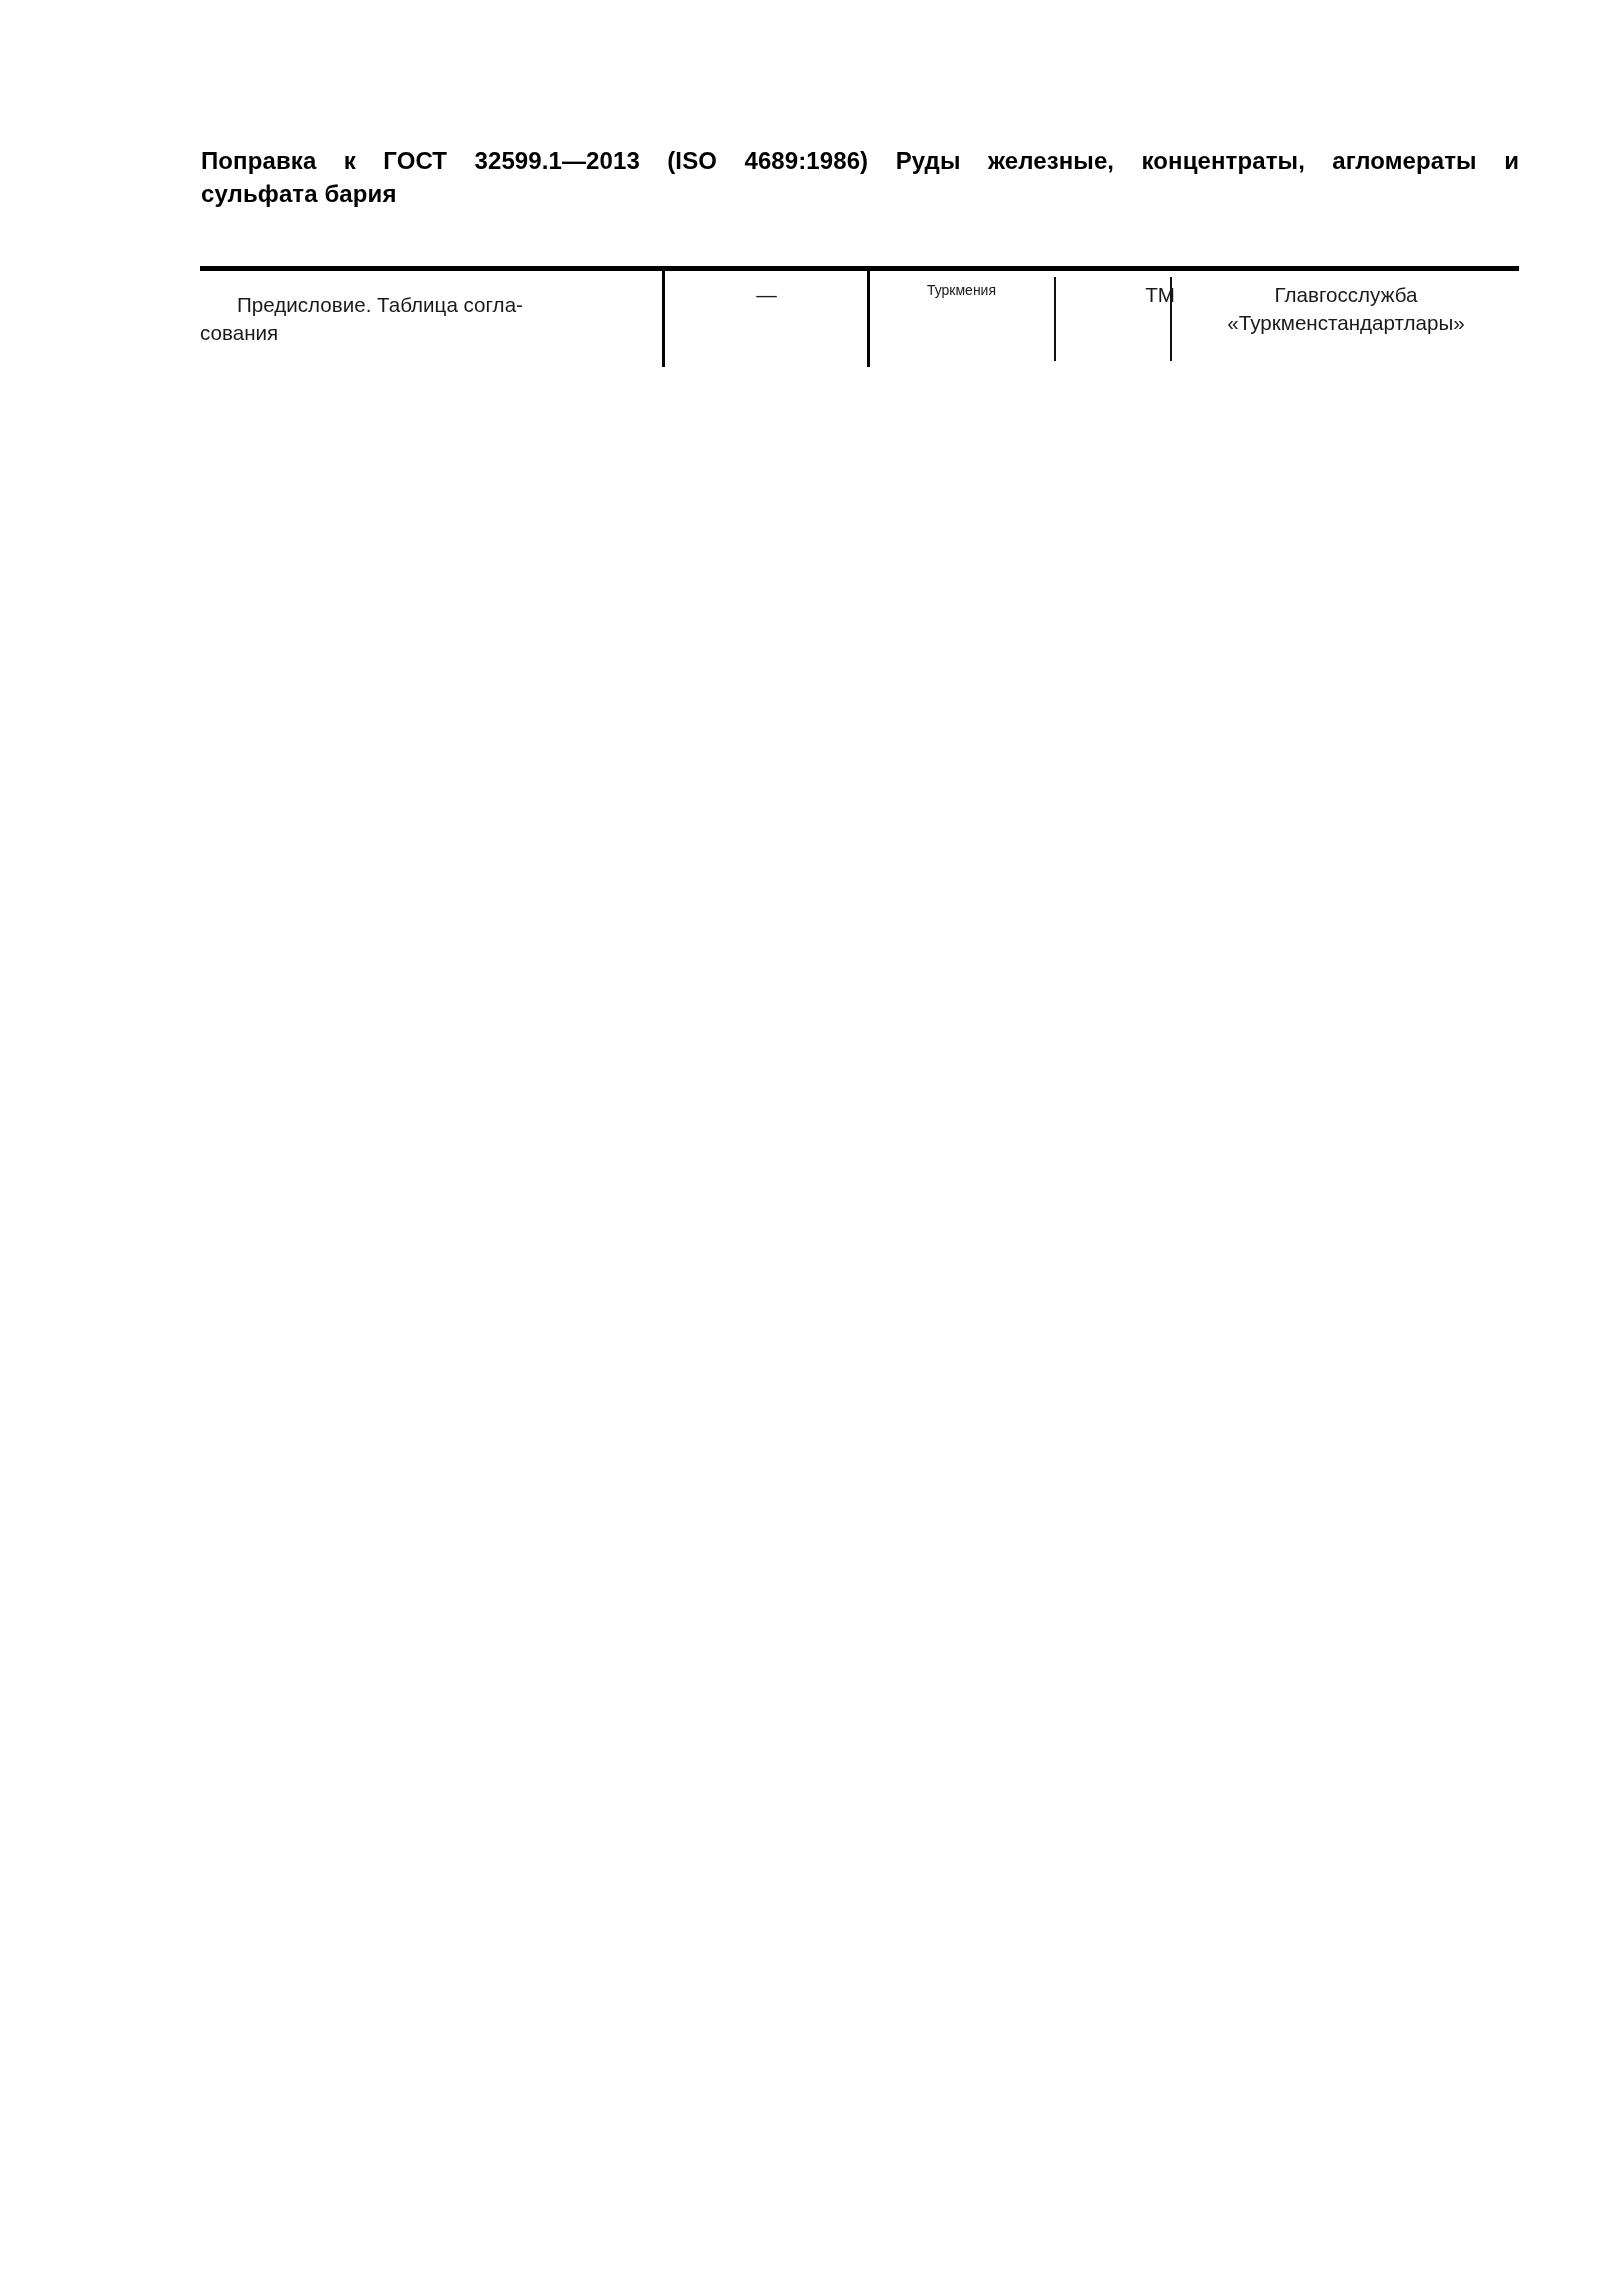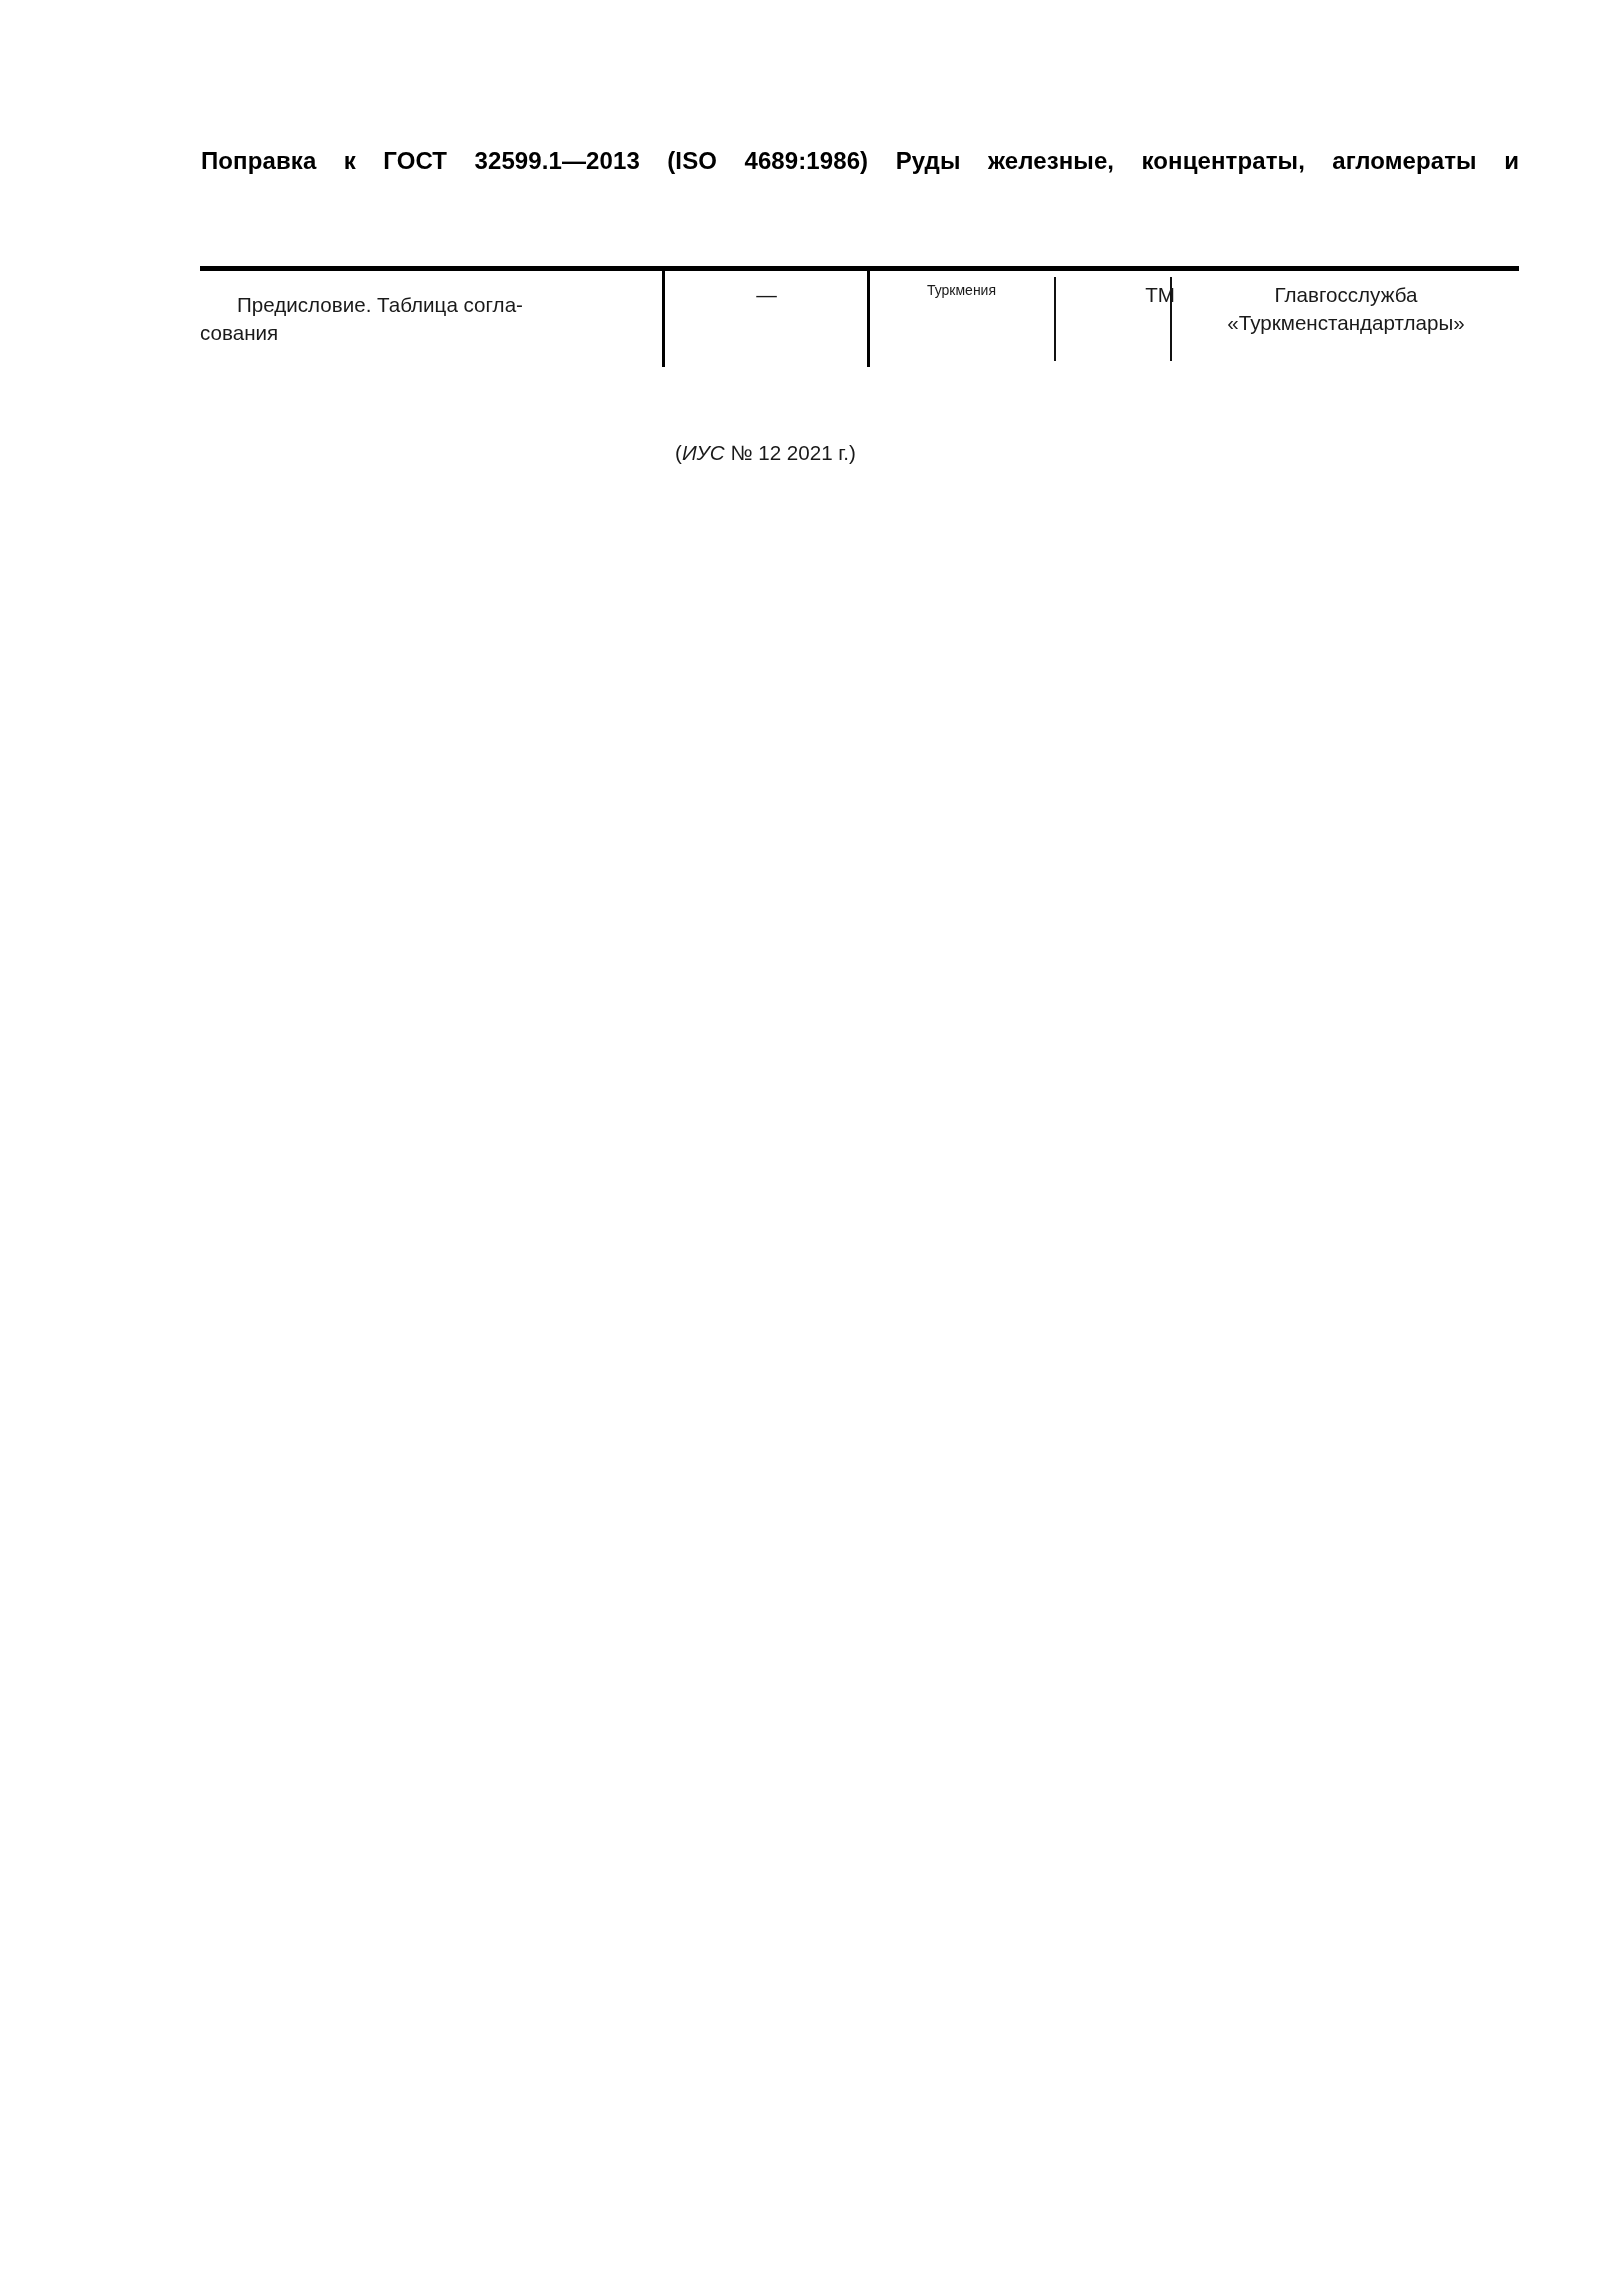--- a/index.html
+++ b/index.html
@@ -182,20 +182,21 @@
   }
   .footnote .roman { font-style: normal; }
 </style>
 </head>
 <body>
 
 <div class="page">
 
   <div class="doc-title">
     <span class="tline">Поправка к ГОСТ 32599.1—2013 (ISO 4689:1986) Руды железные, концентраты, агломераты и</span>
+    <span class="tline last">сульфата бария</span>
   </div>
 
   <div class="table-wrap">
 
     <div class="rule"></div>
 
 
     <div class="rule thin"></div>
 
     <div class="tbody">
@@ -208,18 +209,15 @@
       <div class="cell-printed">—</div>
       <div class="cell-country">Туркмения</div>
       <div class="cell-code">TM</div>
       <div class="cell-body">
         <span>Главгосслужба</span>
         <span class="l2">«Туркменстандартлары»</span>
       </div>
     </div>
   </div>
 
-  <div class="footnote">
-    <span><span class="roman">(</span><span>ИУС</span><span class="roman"> № 12 2021 г.)</span></span>
-  </div>
 
 </div>
 
 
 </body></html>

